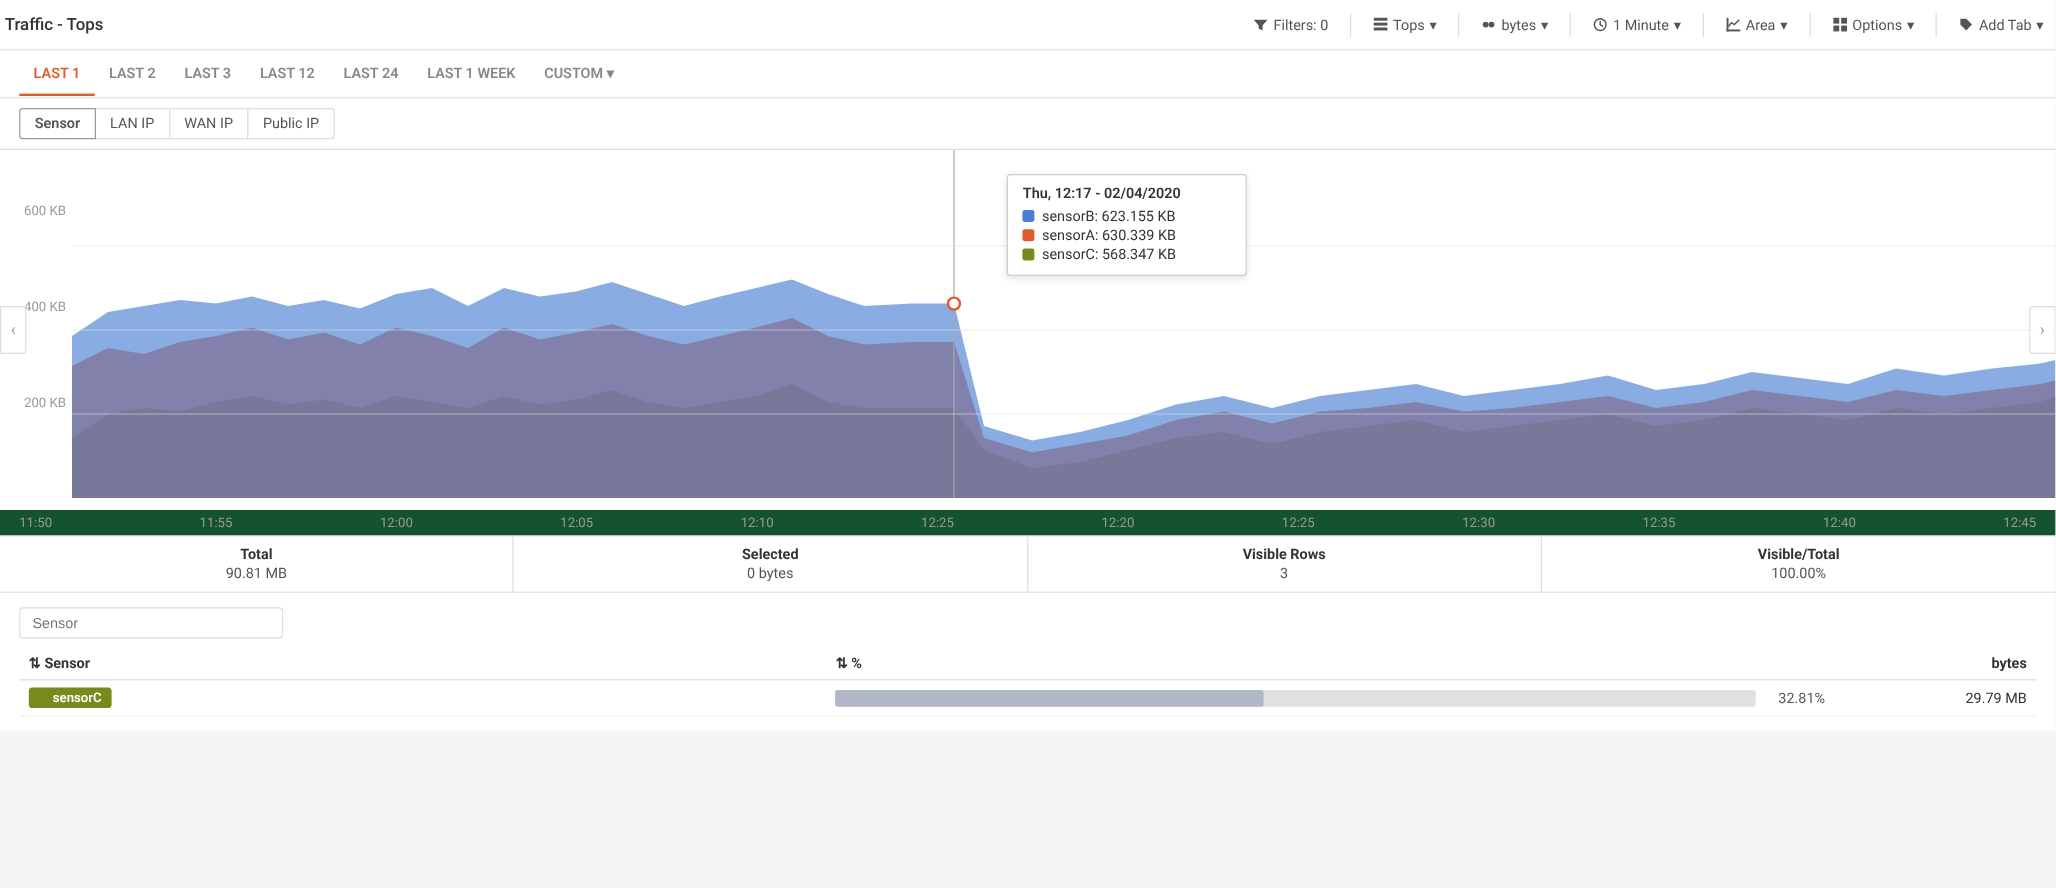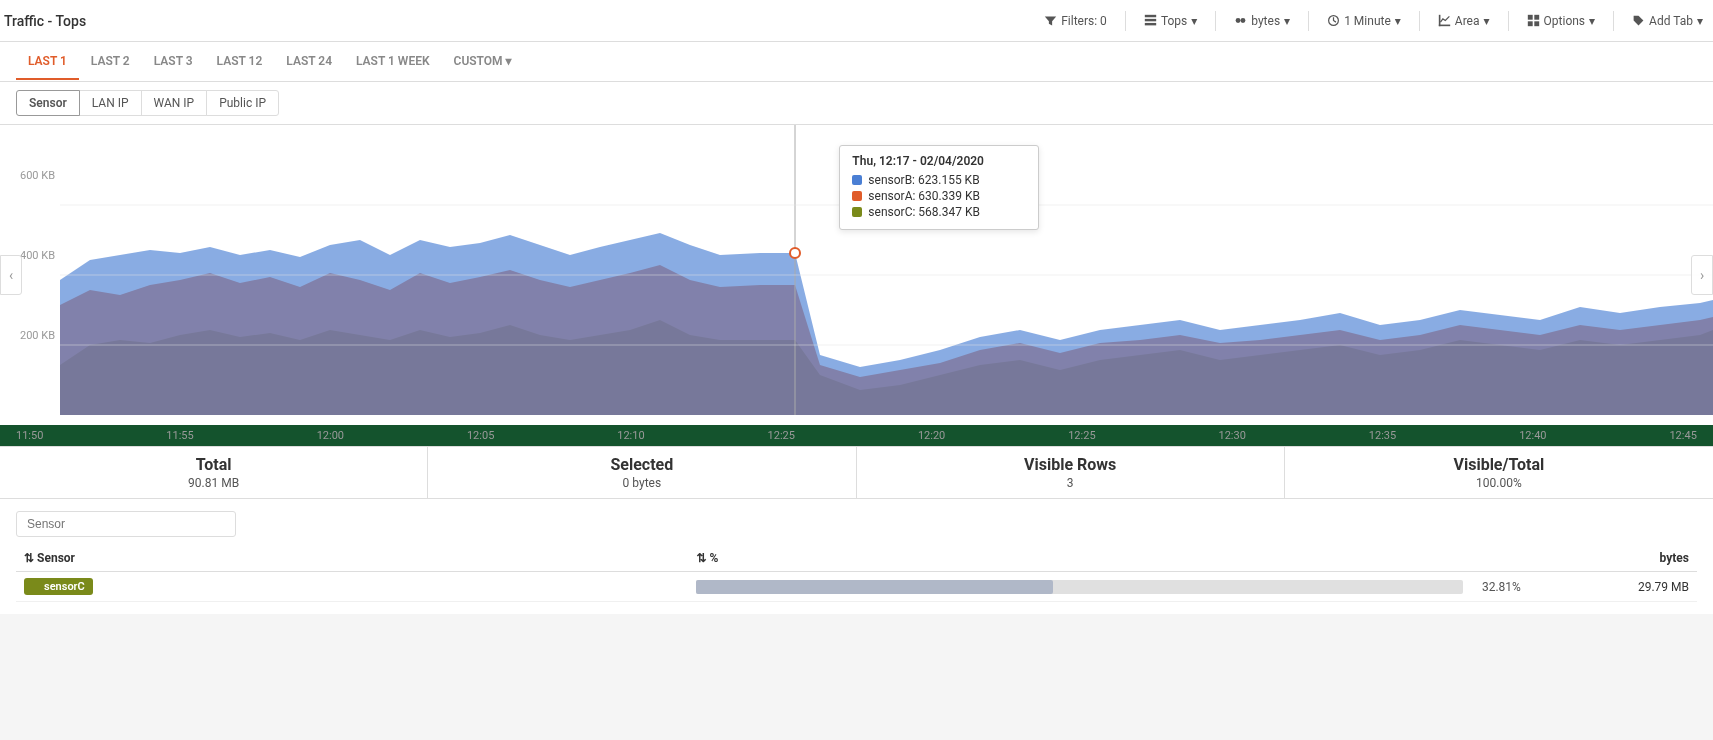--- a/index.html
+++ b/index.html
@@ -78,21 +78,21 @@
 
     
     .stats-row {
       display: grid; grid-template-columns: 1fr 1fr 1fr 1fr;
       border-bottom: 1px solid #ddd; background: #fff;
     }
     .stat-cell {
       padding: 8px 16px; border-right: 1px solid #ddd; text-align: center;
     }
     .stat-cell:last-child { border-right: none; }
-    .stat-label { font-weight: 700; font-size: 16px; color: #333; margin-bottom: 2px; }
+    .stat-label { font-weight: 700; font-size: 12px; color: #333; margin-bottom: 2px; }
     .stat-value { font-size: 12px; color: #555; }
 
     
     .table-section { background: #fff; padding: 12px 16px; }
     .search-input {
       width: 220px; padding: 5px 10px; border: 1px solid #ddd;
       border-radius: 3px; font-size: 12px; color: #999; outline: none;
     }
 
     .data-table { width: 100%; border-collapse: collapse; margin-top: 8px; }

